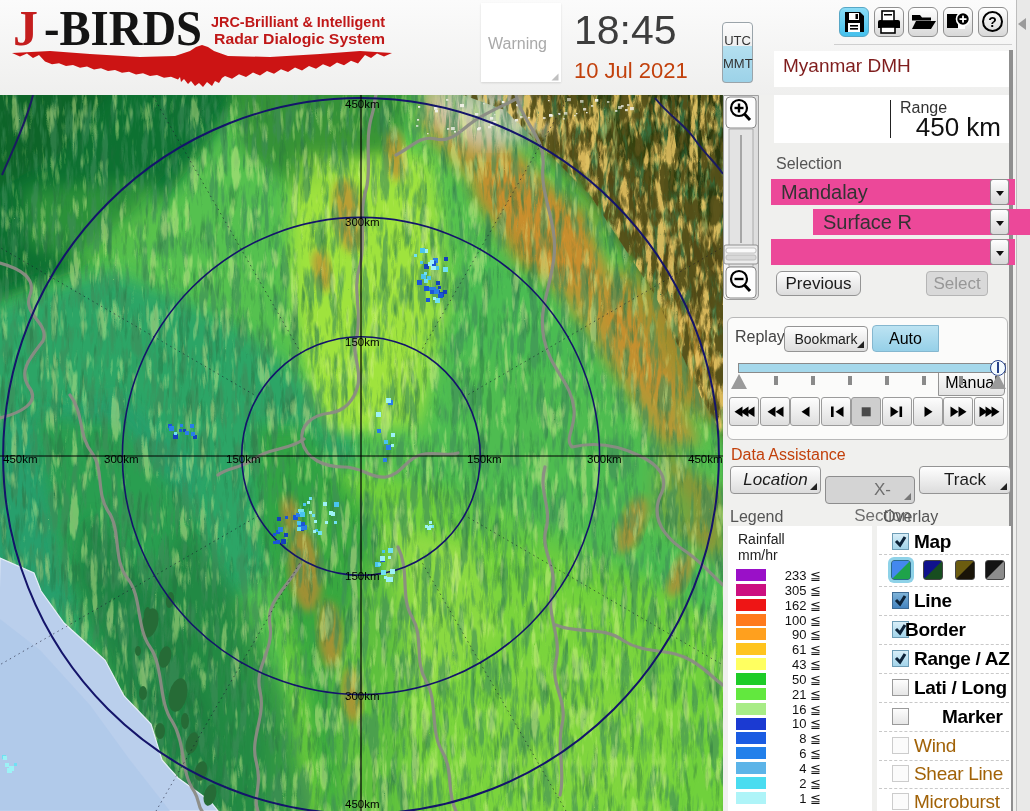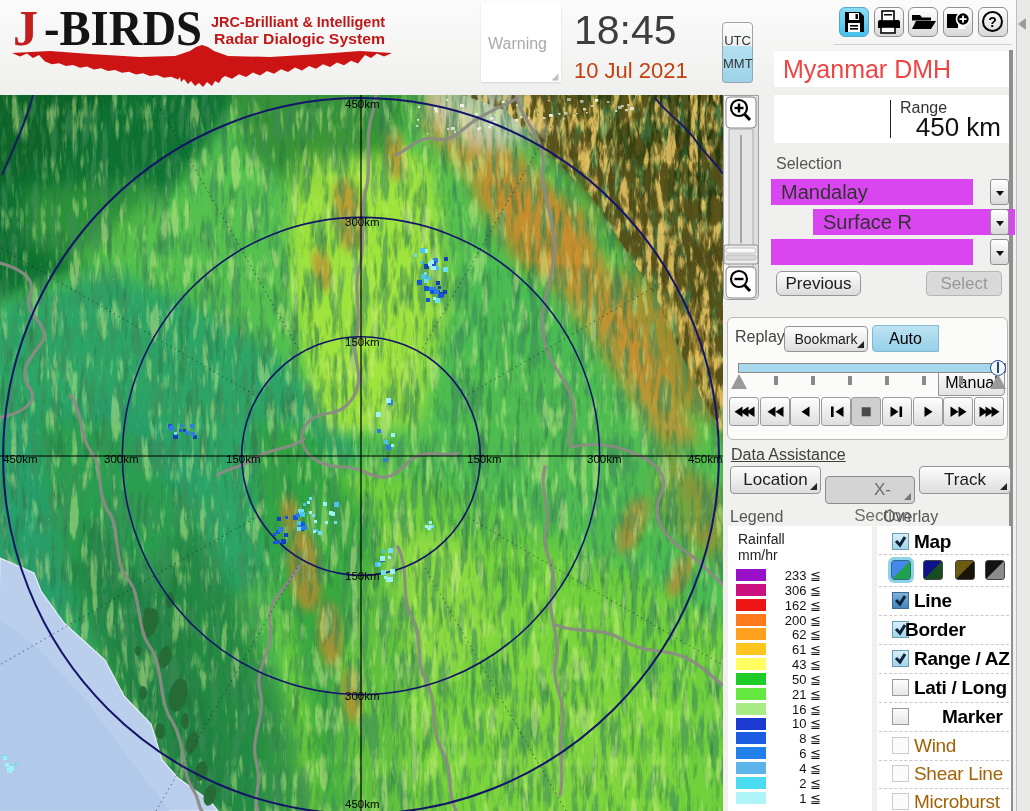--- a/index.html
+++ b/index.html
@@ -17,51 +17,51 @@
 .tool{top:7px;width:30px;height:30px;border:1px solid #8f8f8f;border-radius:6px;background:linear-gradient(#ffffff,#d8d8d8);box-sizing:border-box;}
 .tool.sel{background:linear-gradient(#8adcf6,#45c0ec);border-color:#57a7c6;}
 #hsep{left:834px;top:44px;width:178px;height:1px;background:#cfcfcf;}
 
 #rstrip{left:1016px;top:0;width:14px;height:811px;background:#e9e9e8;border-left:1px solid #bdbdbd;}
 #rtri{left:1018px;top:18px;width:0;height:0;border-top:6px solid transparent;border-bottom:6px solid transparent;border-right:8px solid #9b9b9b;}
 #pborder{left:1009px;top:50px;width:4px;height:761px;background:#8f8f8f;}
 
 .pbox{background:#fff;}
 #mdmh{left:774px;top:51px;width:235px;height:36px;}
-#mdmh span{position:absolute;left:9px;top:4px;font-size:25px;color:#ef4444;}
+#mdmh span{position:absolute;left:9px;top:4px;font-size:19px;color:#7f1d1d;}
 #rangebox{left:774px;top:95px;width:235px;height:48px;}
 #rangebox .vl{position:absolute;left:116px;top:5px;width:1px;height:38px;background:#222;}
 #rangebox .rl{position:absolute;left:126px;top:4px;font-size:16px;color:#333;}
 #rangebox .rv{position:absolute;right:8px;top:17px;font-size:26px;color:#111;}
 #sellab{left:776px;top:155px;font-size:16px;color:#555;}
-.fld{left:771px;width:202px;height:26px;background:#d946ef;}
+.fld{left:771px;width:244px;height:26px;background:#ec4899;}
 .fld span{position:absolute;left:10px;top:2px;font-size:20px;color:#333;}
 .drop{left:990px;width:19px;height:26px;border:1px solid #909090;border-radius:3px;background:linear-gradient(#fefefe,#d9d9d9);box-sizing:border-box;}
 .drop i{position:absolute;left:5px;top:11px;width:0;height:0;border-left:4px solid transparent;border-right:4px solid transparent;border-top:5px solid #111;}
 .btn{border:1px solid #949494;border-radius:4px;background:linear-gradient(#fefefe,#dcdcdc);box-sizing:border-box;text-align:center;color:#1c1c1c;}
 .btn.dis{background:#d9d9d9;border-color:#b5b5b5;color:#979797;}
 .btn.press{background:#d4d4d4;border-color:#8d8d8d;color:#6e6e6e;}
 #prevb{left:776px;top:271px;width:85px;height:25px;font-size:17px;line-height:23px;border-radius:6px;}
-#selb{left:926px;top:271px;width:76px;height:25px;font-size:17px;line-height:23px;}
+#selb{left:926px;top:271px;width:62px;height:25px;font-size:17px;line-height:23px;}
 
 #replay{left:727px;top:317px;width:279px;height:121px;border:1px solid #b8b8b8;border-radius:6px;background:#fbfbfa;}
 #replab{left:7px;top:10px;font-size:16px;color:#444;}
 #bookb{left:56px;top:8px;width:84px;height:26px;font-size:14px;line-height:24px;}
 #autob{left:144px;top:7px;width:67px;height:27px;border:1px solid #85b7cf;background:linear-gradient(#bce3f2,#96d0e8);border-radius:4px 0 0 4px;font-size:16px;line-height:25px;text-align:center;box-sizing:border-box;}
 #manb{left:210px;top:7px;width:67px;height:27px;border:1px solid #949494;background:linear-gradient(#fefefe,#e3e3e3);border-radius:0 4px 4px 0;font-size:16px;line-height:25px;text-align:center;box-sizing:border-box;margin-top:44px;}
 #strack{left:10px;top:45px;width:268px;height:10px;background:#a5d8eb;border:1px solid #8a8a8a;box-sizing:border-box;}
 #sthumb{left:262px;top:42px;width:16px;height:16px;border-radius:50%;background:#f4fbff;border:1.5px solid #27418c;box-sizing:border-box;}
 #sthumb i{position:absolute;left:6px;top:1px;width:2px;height:11px;background:#27418c;}
 .tick{top:58px;width:4px;height:9px;background:#8a8a8a;}
 .tritick{top:56px;width:0;height:0;border-left:8px solid transparent;border-right:8px solid transparent;border-bottom:15px solid #9a9a9a;}
 .pbtn{top:79px;width:30px;height:29px;border:1px solid #9b9b9b;border-radius:3px;background:linear-gradient(#fdfdfd,#dedede);box-sizing:border-box;}
 .pbtn.press{background:#cecece;}
 
-#dalab{left:731px;top:446px;font-size:16px;color:#404040;text-decoration:underline;}
-#locb{left:730px;top:466px;width:91px;height:28px;font-size:17px;line-height:26px;}
+#dalab{left:731px;top:446px;font-size:16px;color:#c2410c;}
+#locb{left:730px;top:466px;width:91px;height:28px;font-size:17px;line-height:26px;font-style:italic;}
 #xsecb{left:825px;top:476px;width:90px;height:28px;font-size:17px;line-height:26px;padding-left:25px;}
 #trackb{left:919px;top:466px;width:92px;height:28px;font-size:17px;line-height:26px;}
 .cnr{position:absolute;right:3px;bottom:3px;width:0;height:0;border-left:7px solid transparent;border-bottom:7px solid #222;}
 .cnrg{border-bottom-color:#777;}
 
 #leglab{left:730px;top:508px;font-size:16px;color:#555;}
 #ovlab{left:883px;top:508px;font-size:16px;color:#555;}
 #legbox{left:728px;top:526px;width:144px;height:285px;}
 #ovbox{left:877px;top:526px;width:134px;height:285px;}
 #rainlab{left:738px;top:531px;font-size:14px;color:#222;line-height:16px;}
@@ -563,27 +563,27 @@
 <div id="trackb" class="abs btn">Track<span class="cnr"></span></div>
 <div id="leglab" class="abs">Legend</div>
 <div id="ovlab" class="abs">Overlay</div>
 <div id="legbox" class="abs pbox"></div>
 <div id="ovbox" class="abs pbox"></div>
 <div id="rainlab" class="abs">Rainfall<br>mm/hr</div>
 <div id="legrows">
 <div class="abs sw" style="top:569px;background:#9a10c8;"></div>
 <div class="abs swl" style="left:745px;top:568px;">233 ≦</div>
 <div class="abs sw" style="top:584px;background:#cc1080;"></div>
-<div class="abs swl" style="left:745px;top:583px;">306 ≦</div>
+<div class="abs swl" style="left:745px;top:583px;">305 ≦</div>
 <div class="abs sw" style="top:599px;background:#ee1515;"></div>
 <div class="abs swl" style="left:745px;top:598px;">162 ≦</div>
 <div class="abs sw" style="top:614px;background:#ff7a1c;"></div>
-<div class="abs swl" style="left:745px;top:613px;">200 ≦</div>
+<div class="abs swl" style="left:745px;top:613px;">100 ≦</div>
 <div class="abs sw" style="top:628px;background:#ffa01e;"></div>
-<div class="abs swl" style="left:745px;top:627px;">62 ≦</div>
+<div class="abs swl" style="left:745px;top:627px;">90 ≦</div>
 <div class="abs sw" style="top:643px;background:#ffc41e;"></div>
 <div class="abs swl" style="left:745px;top:642px;">61 ≦</div>
 <div class="abs sw" style="top:658px;background:#ffff60;"></div>
 <div class="abs swl" style="left:745px;top:657px;">43 ≦</div>
 <div class="abs sw" style="top:673px;background:#1ecc28;"></div>
 <div class="abs swl" style="left:745px;top:672px;">50 ≦</div>
 <div class="abs sw" style="top:688px;background:#62e83e;"></div>
 <div class="abs swl" style="left:745px;top:687px;">21 ≦</div>
 <div class="abs sw" style="top:703px;background:#a8ec86;"></div>
 <div class="abs swl" style="left:745px;top:702px;">16 ≦</div>

